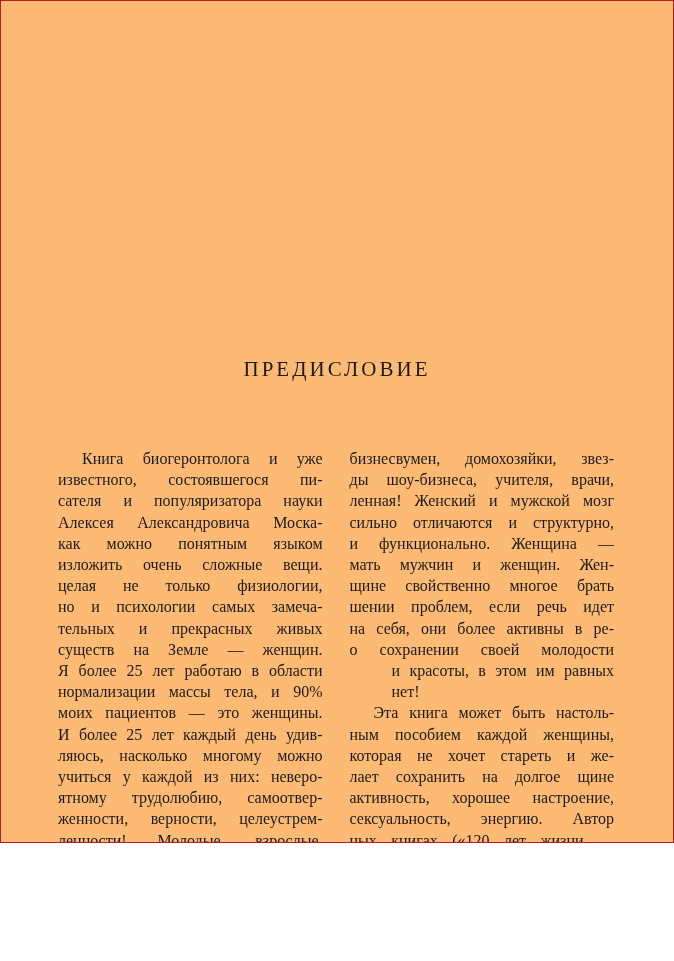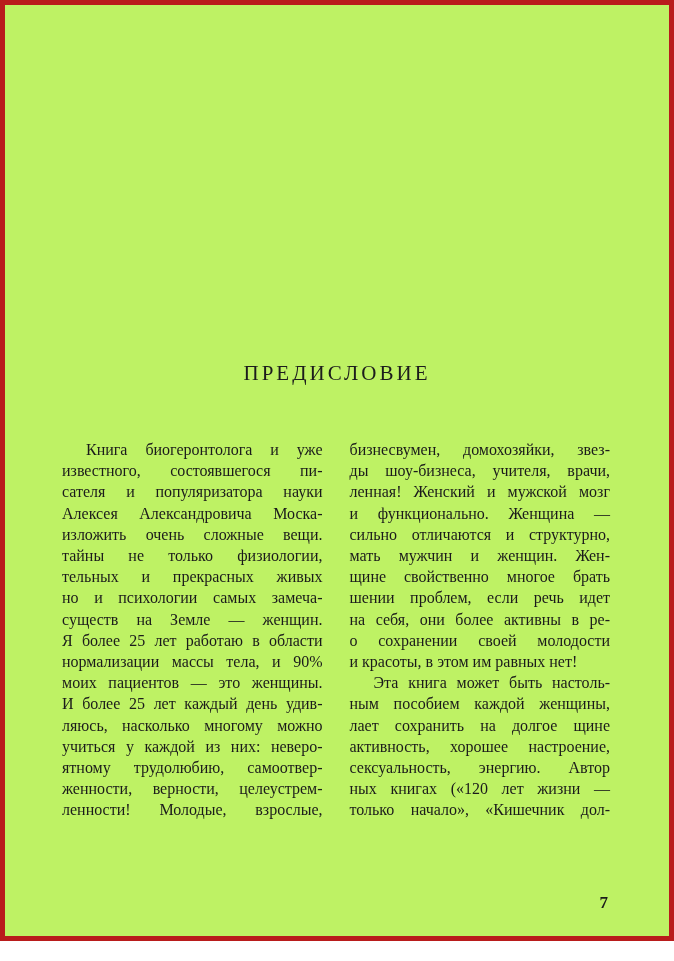--- a/index.html
+++ b/index.html
@@ -3,50 +3,50 @@
 <meta charset="utf-8">
 <style>
   * { margin: 0; padding: 0; box-sizing: border-box; }
   html, body { background: #ffffff; }
   body {
     font-family: "Liberation Serif", "DejaVu Serif", serif;
     width: 674px; height: 961px;
   }
   .page {
     position: relative;
-    width: 674px; height: 941px;
-    background: #bef264;
-    border: 5px solid #b91c1c;
+    width: 674px; height: 843px;
+    background: #fdba74;
+    border: 1px solid #b91c1c;
     overflow: hidden;
   }
   .chapter-title {
     position: absolute;
     top: 356px; left: 0; width: 100%;
     text-align: center;
     font-size: 21px;
     font-weight: 400;
     letter-spacing: 3px;
     color: #1c1c1c;
   }
   .columns {
     position: absolute;
-    top: 434px; left: 57px; right: 59px;
+    top: 447px; left: 57px; right: 59px;
     display: flex;
     gap: 27px;
   }
   .column { flex: 1; min-width: 0; }
   .line {
     font-size: 16px;
     line-height: 21.2px;
     color: #1b1b1b;
     text-align: justify;
     text-align-last: justify;
     white-space: normal;
   }
-  .line.no-just { text-align-last: left; }
+  .line.no-just { text-align-last: left; margin-left: 42px; }
   .line.indent { text-indent: 24px; }
   .page-number {
     position: absolute;
     top: 888px; right: 61px;
     font-size: 17px;
     font-weight: 700;
     color: #1b1b1b;
   }
 </style>
 </head>
@@ -54,49 +54,51 @@
 
 <div class="page">
   <h1 class="chapter-title">ПРЕДИСЛОВИЕ</h1>
 
   <div class="columns">
       <div class="column">
         <div class="line indent">Книга биогеронтолога и уже</div>
         <div class="line">известного, состоявшегося пи-</div>
         <div class="line">сателя и популяризатора науки</div>
         <div class="line">Алексея Александровича Моска-</div>
+        <div class="line">как можно понятным языком</div>
         <div class="line">изложить очень сложные вещи.</div>
-        <div class="line">тайны не только физиологии,</div>
+        <div class="line">целая не только физиологии,</div>
+        <div class="line">но и психологии самых замеча-</div>
         <div class="line">тельных и прекрасных живых</div>
-        <div class="line">но и психологии самых замеча-</div>
         <div class="line">существ на Земле — женщин.</div>
         <div class="line">Я более 25 лет работаю в области</div>
         <div class="line">нормализации массы тела, и 90%</div>
         <div class="line">моих пациентов — это женщины.</div>
         <div class="line">И более 25 лет каждый день удив-</div>
         <div class="line">ляюсь, насколько многому можно</div>
         <div class="line">учиться у каждой из них: неверо-</div>
         <div class="line">ятному трудолюбию, самоотвер-</div>
         <div class="line">женности, верности, целеустрем-</div>
         <div class="line">ленности! Молодые, взрослые,</div>
       </div>
       <div class="column">
         <div class="line">бизнесвумен, домохозяйки, звез-</div>
         <div class="line">ды шоу-бизнеса, учителя, врачи,</div>
         <div class="line">ленная! Женский и мужской мозг</div>
+        <div class="line">сильно отличаются и структурно,</div>
         <div class="line">и функционально. Женщина —</div>
-        <div class="line">сильно отличаются и структурно,</div>
         <div class="line">мать мужчин и женщин. Жен-</div>
         <div class="line">щине свойственно многое брать</div>
         <div class="line">шении проблем, если речь идет</div>
         <div class="line">на себя, они более активны в ре-</div>
         <div class="line">о сохранении своей молодости</div>
         <div class="line no-just">и красоты, в этом им равных нет!</div>
         <div class="line indent">Эта книга может быть настоль-</div>
         <div class="line">ным пособием каждой женщины,</div>
+        <div class="line">которая не хочет стареть и же-</div>
         <div class="line">лает сохранить на долгое щине</div>
         <div class="line">активность, хорошее настроение,</div>
         <div class="line">сексуальность, энергию. Автор</div>
         <div class="line">ных книгах («120 лет жизни —</div>
         <div class="line">только начало», «Кишечник дол-</div>
       </div>
     </div>
 
   <div class="page-number">7</div>
 </div>

